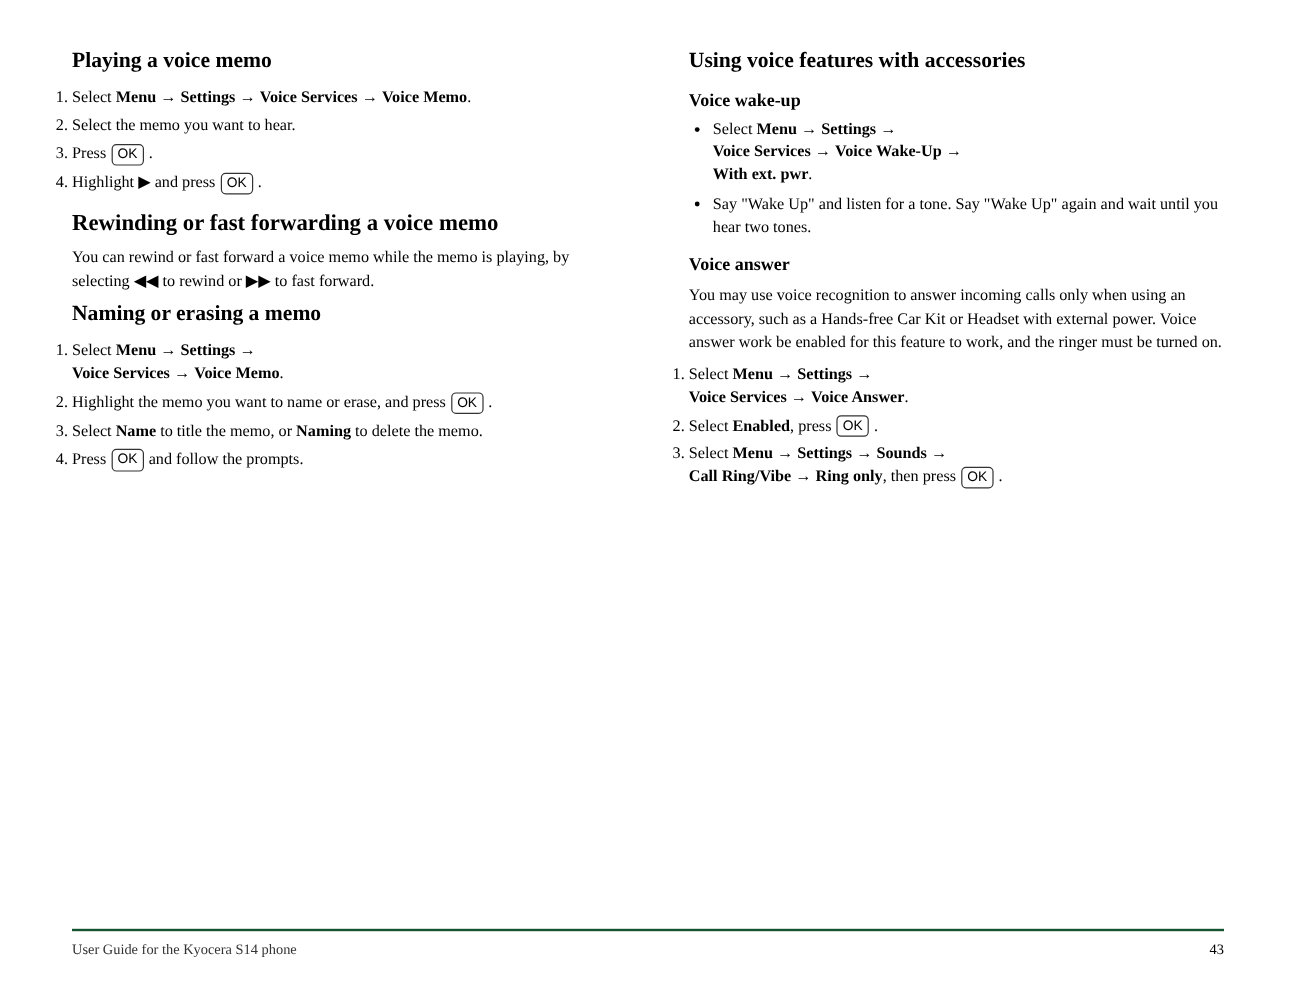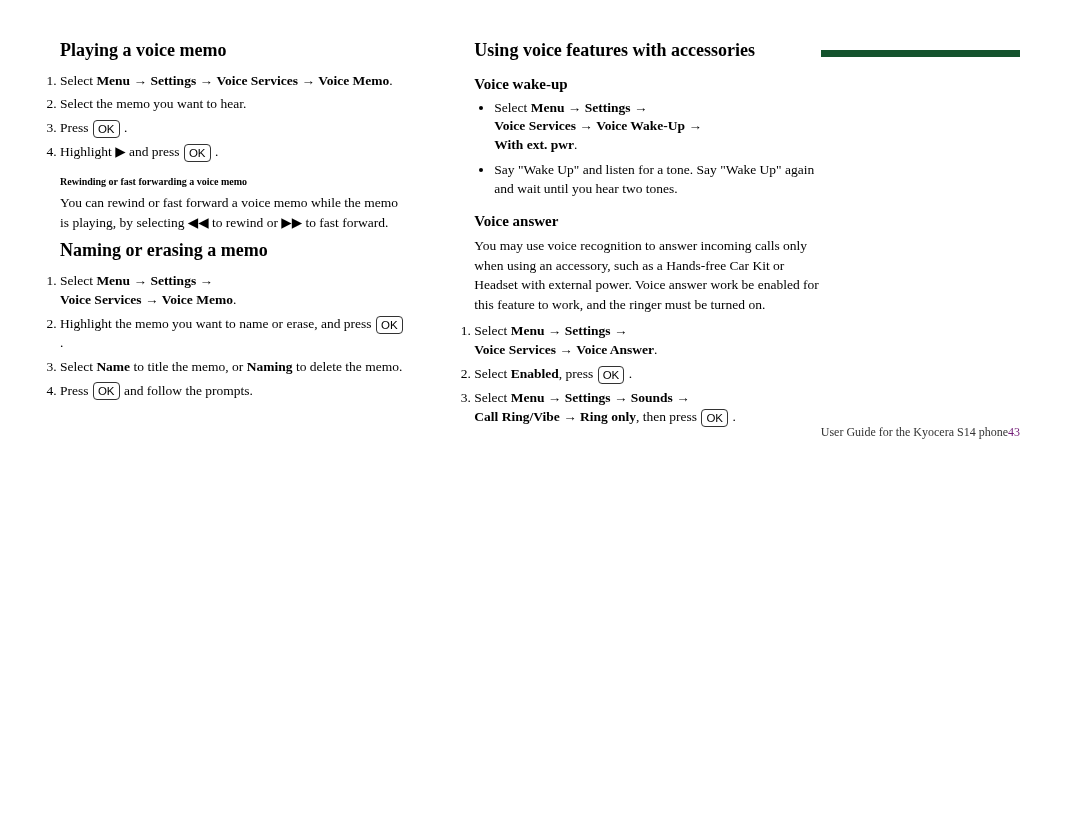--- a/index.html
+++ b/index.html
@@ -13,21 +13,21 @@
       height: 839px;
       overflow: hidden;
       position: relative;
     }
 
     .page {
       width: 1080px;
       height: 839px;
       padding: 40px 60px 40px 60px;
       display: flex;
-      flex-direction: row;
+      flex-direction: column;
     }
 
     .columns {
       display: flex;
       flex: 1;
       gap: 48px;
     }
 
     .col-left {
       flex: 1;
@@ -47,21 +47,21 @@
     }
 
     .sub-title {
       font-size: 15px;
       font-weight: bold;
       margin-bottom: 6px;
       margin-top: 14px;
     }
 
     .sub-title-sm {
-      font-size: 10px;
+      font-size: 19px;
       font-weight: bold;
       margin-bottom: 6px;
       margin-top: 14px;
     }
 
     ol {
       margin-bottom: 8px;
     }
 
     ol li {
@@ -102,37 +102,37 @@
       margin: 0 1px;
       font-weight: normal;
       text-align: center;
     }
 
     .arrow-right {
       font-style: normal;
     }
 
     .footer {
-      border-top: 7px solid #14532d;
+      border-top: 2px solid #14532d;
       padding-top: 8px;
       display: flex;
       justify-content: space-between;
       align-items: center;
       margin-top: 10px;
       text-align: right;
     }
 
     .footer-left {
       font-size: 12px;
       color: #333;
     }
 
     .footer-right {
       font-size: 12px;
-      color: #701a75;
+      color: #000000;
     }
   </style>
 </head>
 <body>
 
 <div class="page">
   <div class="columns">
 
     <div class="col-left">
 

